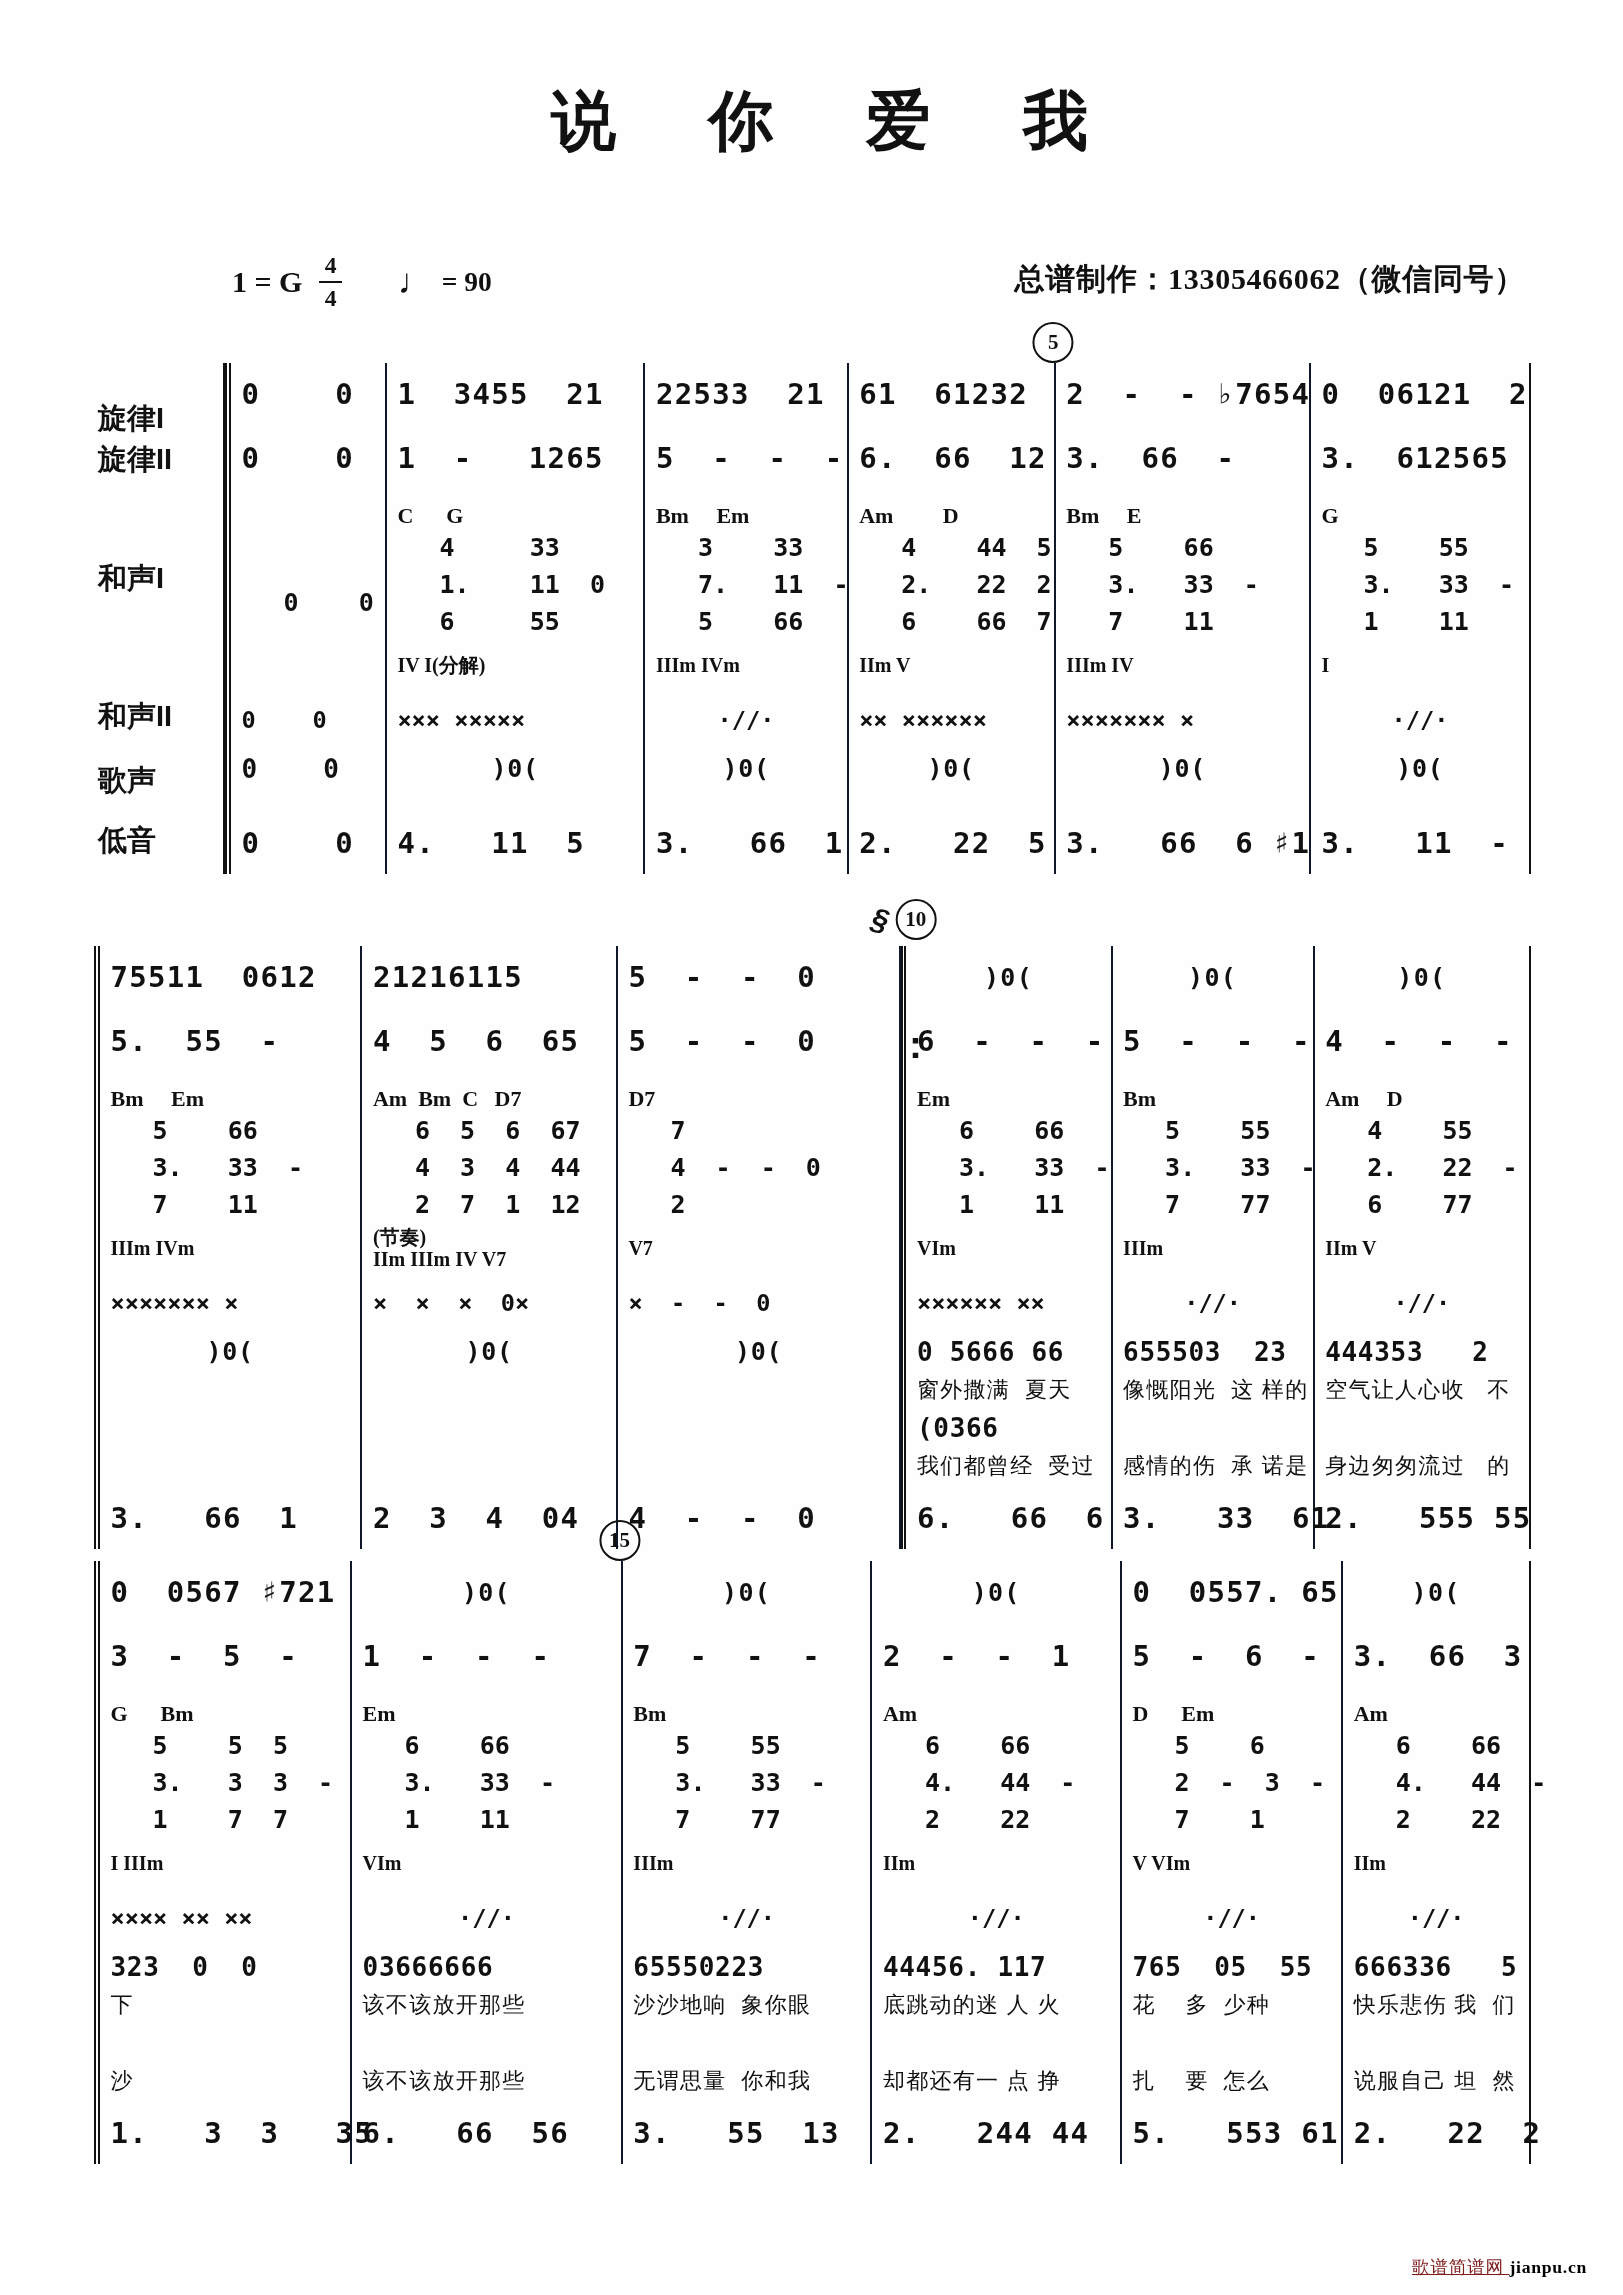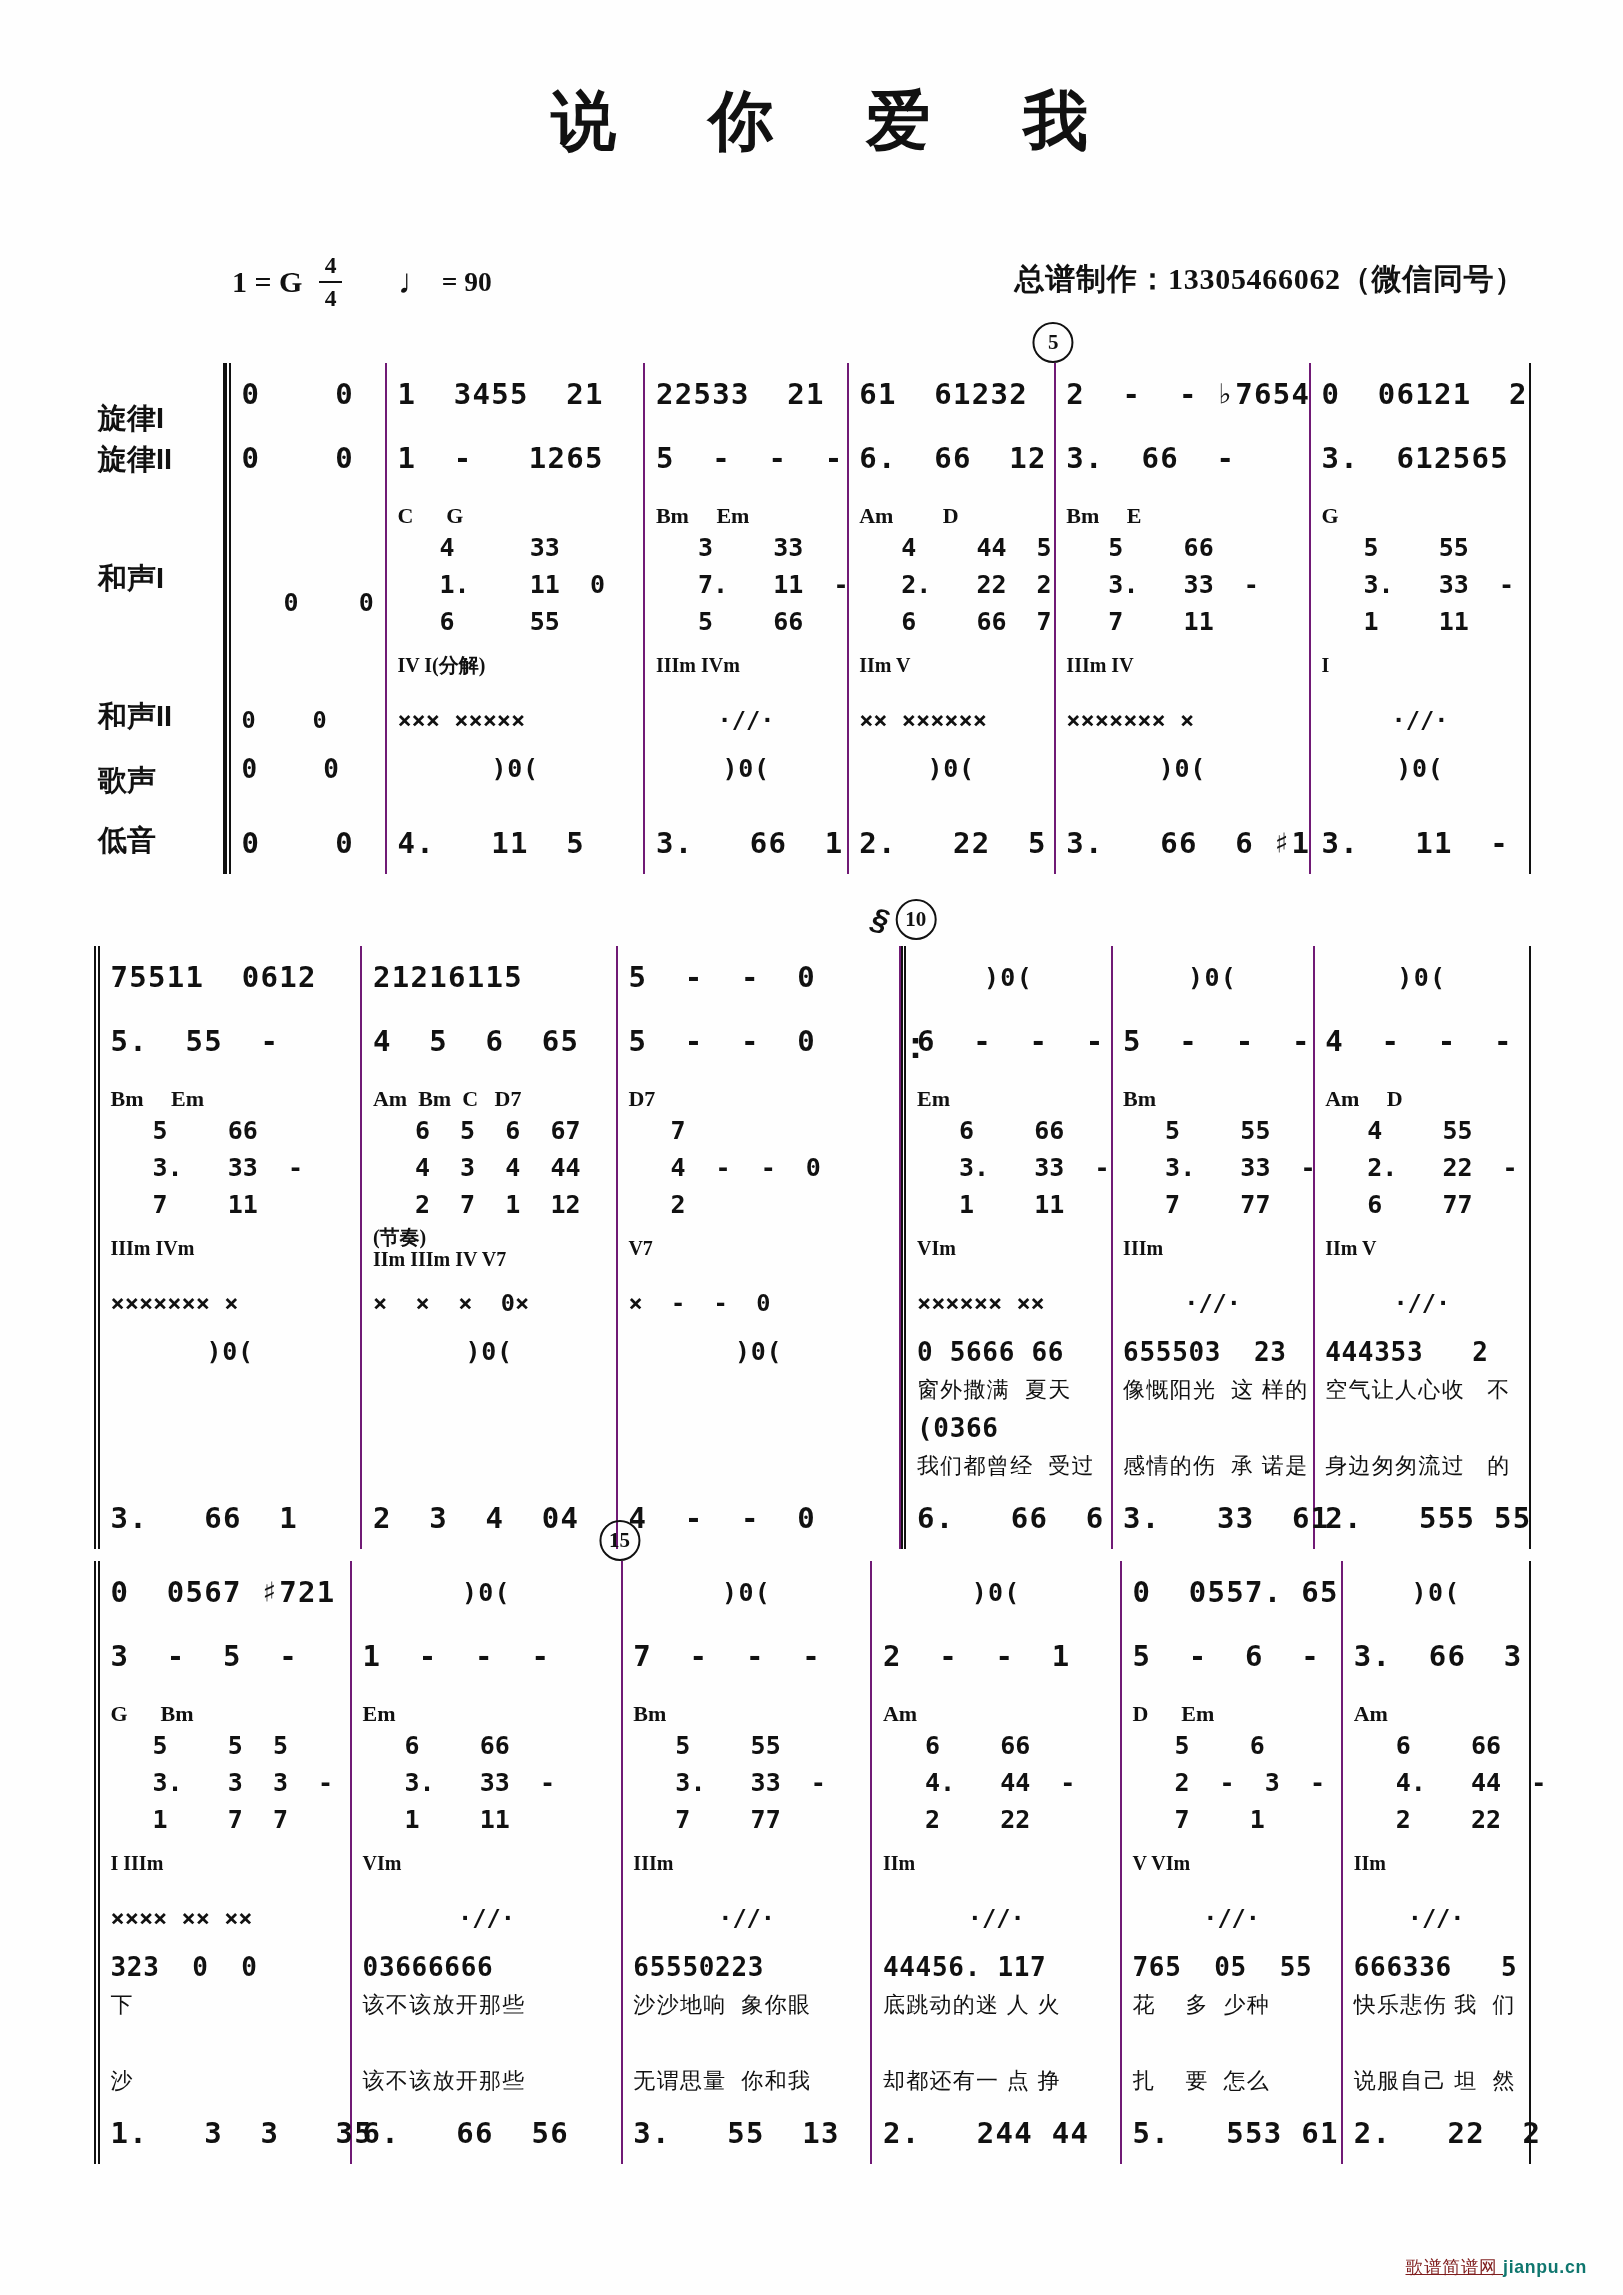--- a/index.html
+++ b/index.html
@@ -20,21 +20,21 @@
           font-weight:bold;font-size:30px;letter-spacing:0.7px;}
   
   .system{position:absolute;left:98px;width:1433px;}
   .labels{position:absolute;left:0;top:0;width:128px;font-weight:bold;font-size:29px;}
   .labels .plabel{position:absolute;left:0;width:124px;display:flex;justify-content:space-between;}
   .grid{position:absolute;top:0;right:0;display:flex;border-left:2.6px solid #111;border-right:2px solid #111;}
   .sys0 .grid{left:131px;}
   .sys1 .grid,.sys2 .grid{left:0;}
   .grid::before{content:"";position:absolute;left:-7.9px;top:0;bottom:0;width:3.9px;background:#111;}
   .sys1 .grid::before,.sys2 .grid::before{width:2px;left:-5.9px;}
-  .col{position:relative;border-right:2px solid #701a75;display:flex;flex-direction:column;}
+  .col{position:relative;border-right:2px solid #0f172a;display:flex;flex-direction:column;}
   .col:last-child{border-right:none;}
   .col.repeat-start{border-left:5.2px double #111;}
   .col.repeat-start::before{content:":";position:absolute;left:2.6px;top:79px;
         font-size:39px;font-weight:bold;line-height:1;}
   .row{position:relative;display:flex;align-items:center;padding-left:10.5px;overflow:visible;
        white-space:pre;}
   .r-m1{height:62px;font-family:"DejaVu Sans Mono",monospace;font-weight:bold;font-size:29px;letter-spacing:1.3px;}
   .r-m2{height:65px;font-family:"DejaVu Sans Mono",monospace;font-weight:bold;font-size:29px;letter-spacing:1.3px;}
   .r-ch{height:39px;font-family:"Liberation Serif",serif;font-weight:bold;font-size:22px;align-items:flex-end;}
   .r-h1{height:110px;font-family:"DejaVu Sans Mono",monospace;font-weight:bold;font-size:25px;line-height:37px;margin-left:42px;}
@@ -52,21 +52,21 @@
   .rest-mark{font-size:25px;}
   
   .marker{position:absolute;display:flex;align-items:center;gap:6.5px;transform:translateX(-55%);}
   .marker .circ{width:37px;height:37px;border:2.6px solid #111;border-radius:50%;
         display:flex;align-items:center;justify-content:center;
         font-size:21px;font-weight:bold;font-family:"Liberation Serif",serif;}
   .marker .segno{font-size:30px;font-weight:bold;font-style:italic;transform:rotate(12deg);}
   
   #watermark{position:absolute;right:36px;bottom:16.4px;font-size:17.7px;letter-spacing:0.7px;}
   #watermark .site{color:#7f1d1d;text-decoration:underline;}
-  #watermark .domain{color:#0f766e;font-weight:bold;}
+  #watermark .domain{color:#000000;font-weight:bold;font-family:Liberation Serif, serif;}
 </style>
 </head>
 <body>
 
 <div id="page">
   <div id="title">说 你 爱 我</div>
 
   <div id="keyline">
     <span>1 = G</span>
     <span class="frac">

